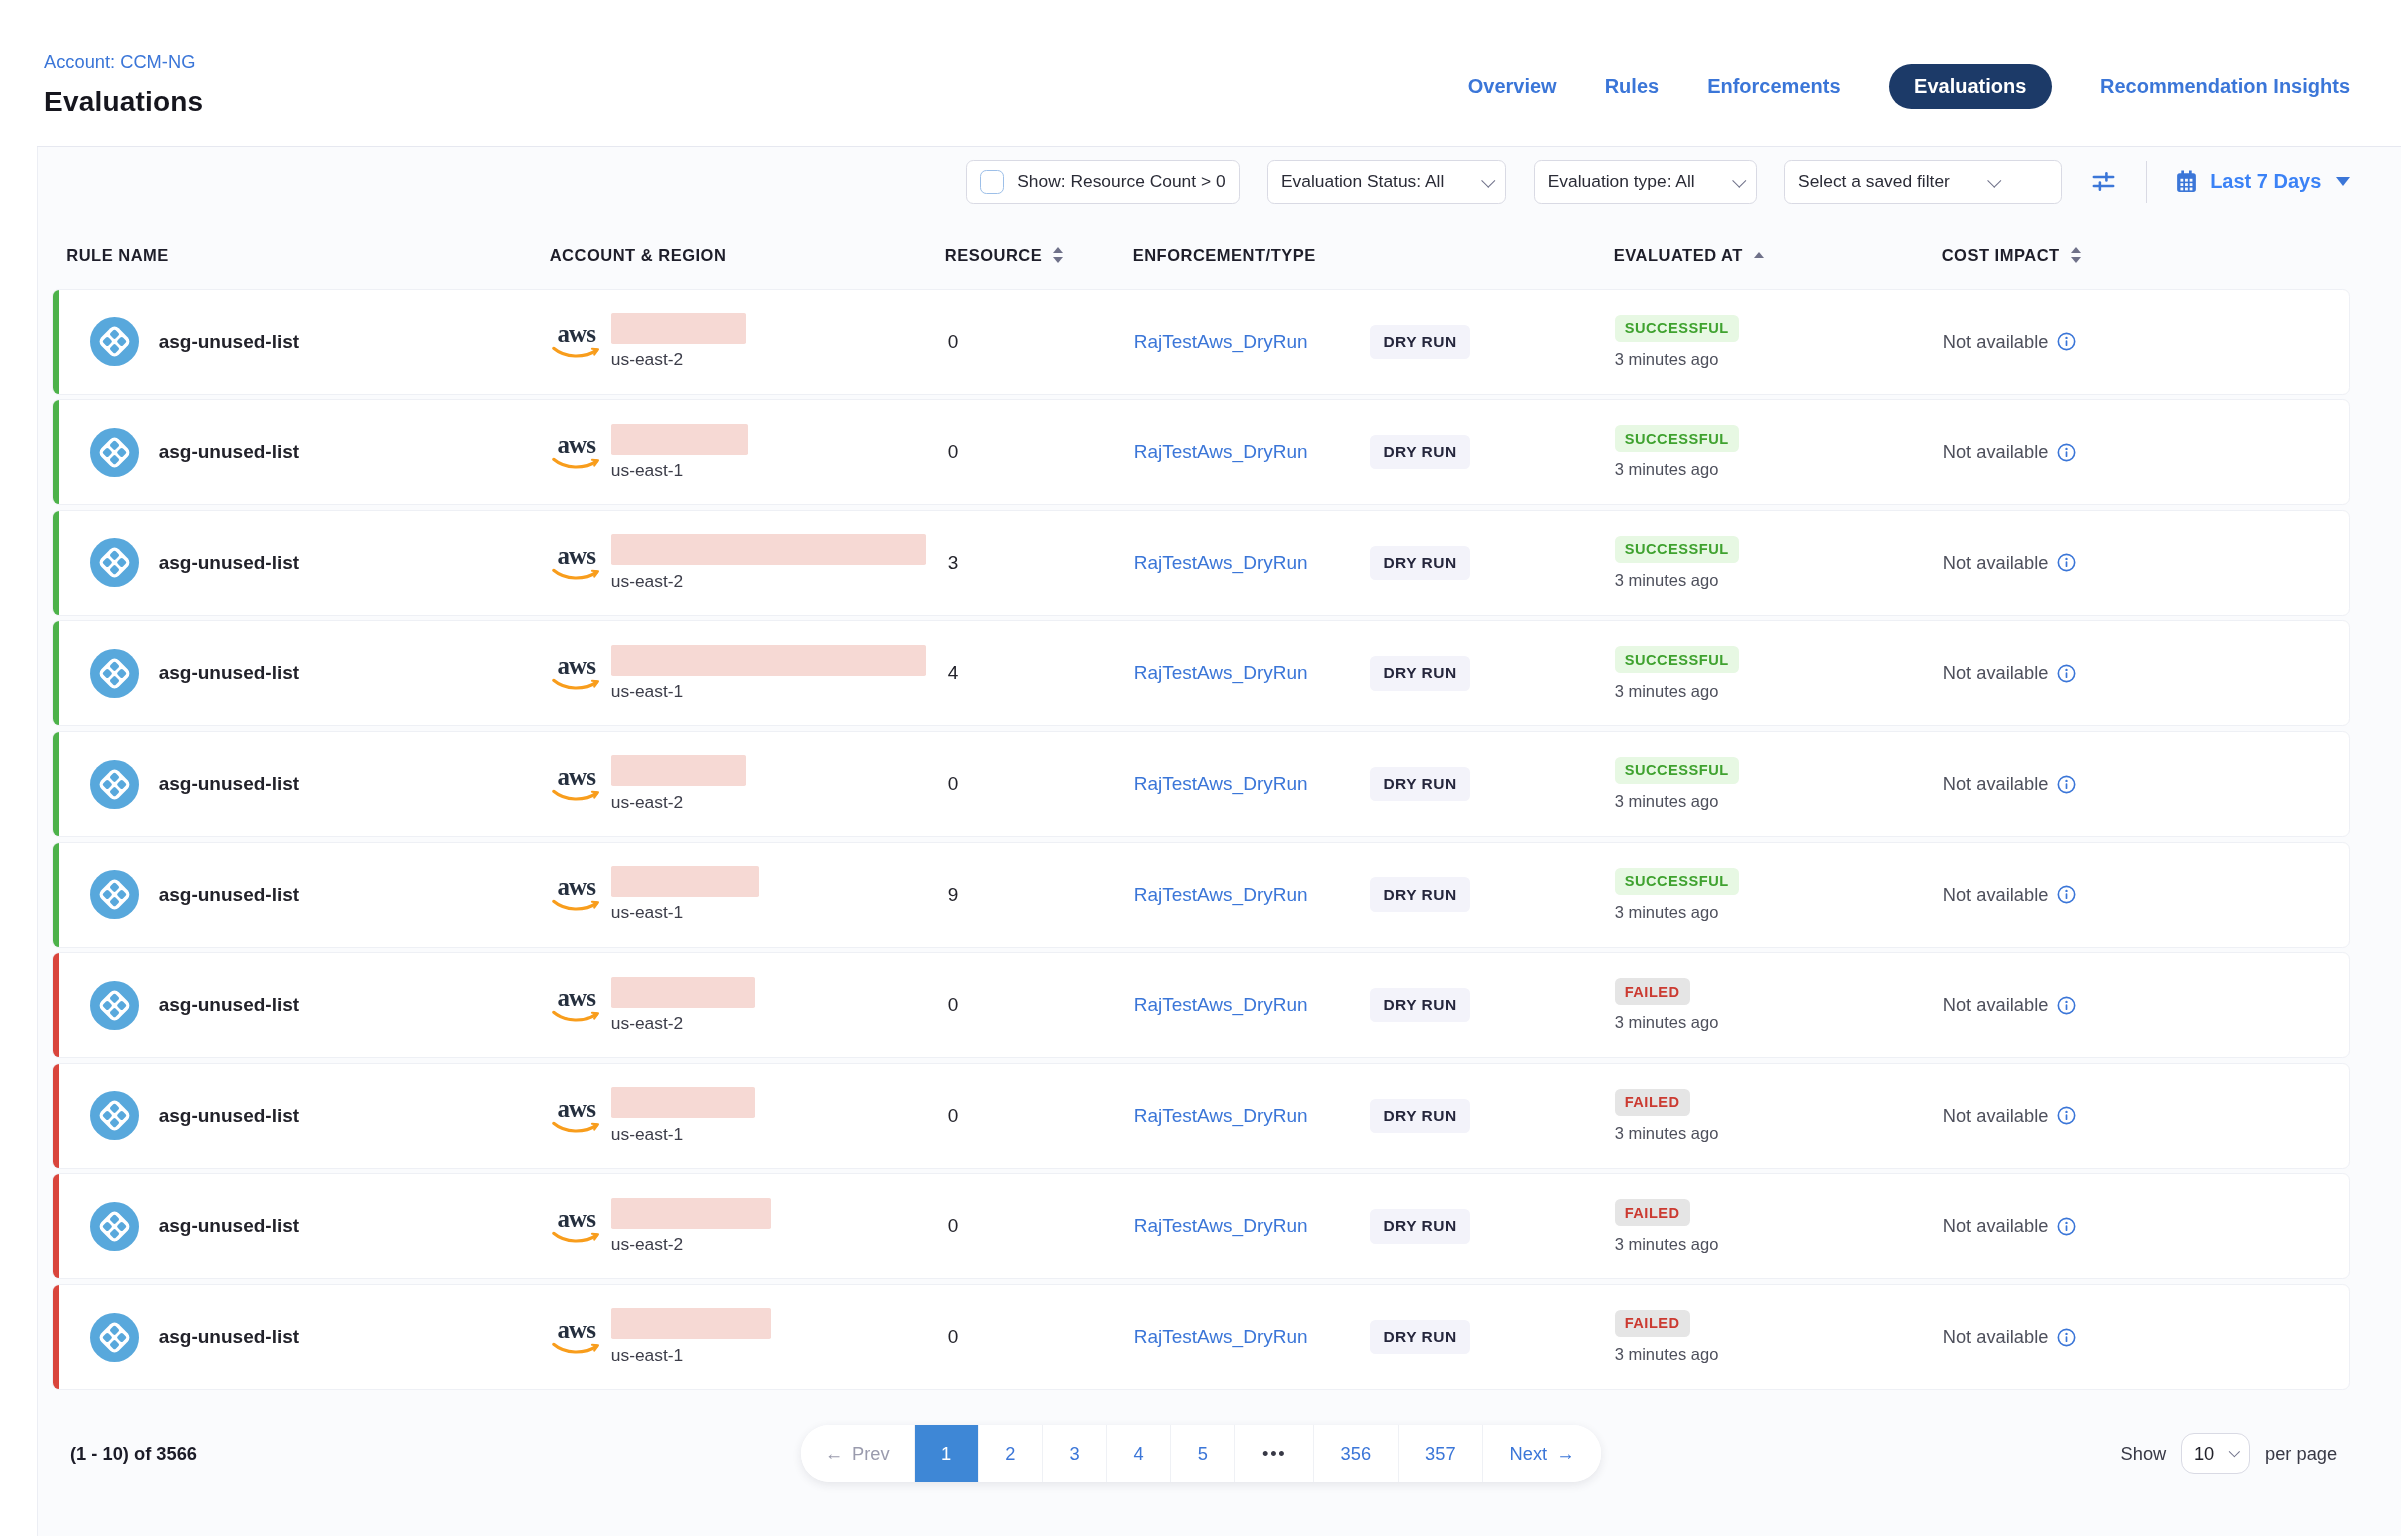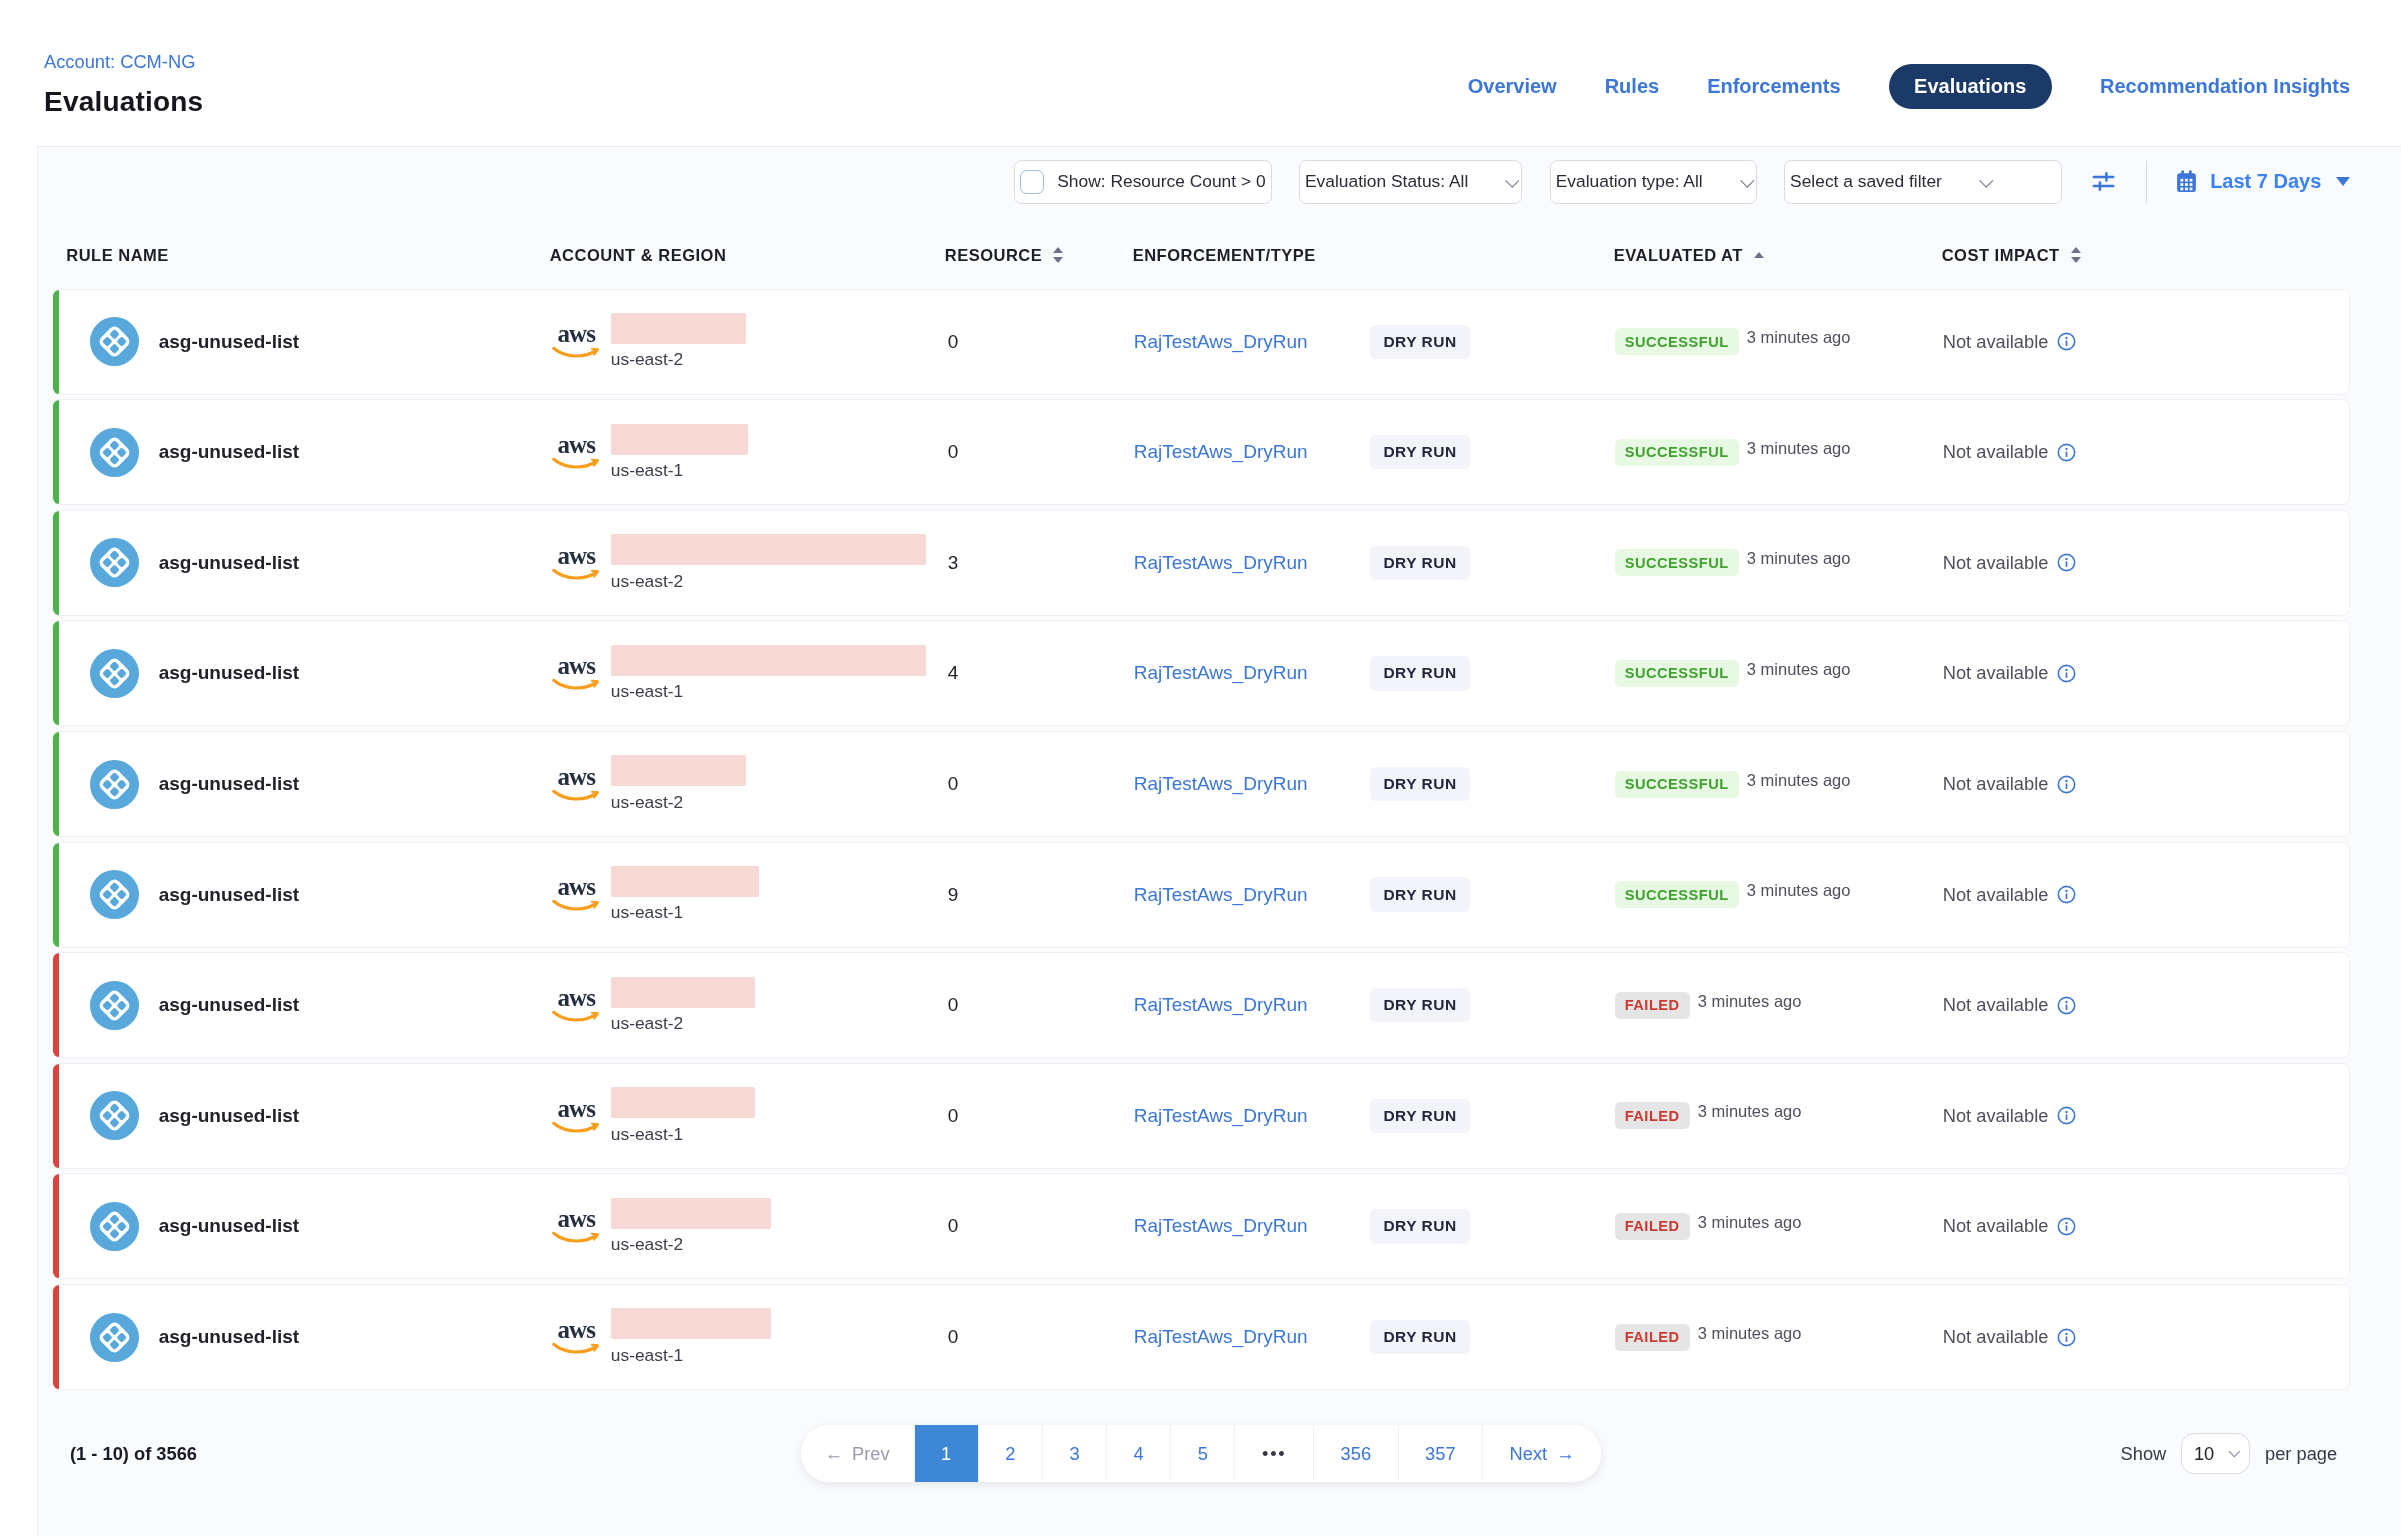--- a/index.html
+++ b/index.html
@@ -14,21 +14,21 @@
   .nav a { font-size:20px; font-weight:600; color:#3B76D8; text-decoration:none; cursor:pointer; white-space:nowrap; }
   .nav a.active { background:#1C3A68; color:#ffffff; border-radius:24px; padding:11px 25.6px; }
 
   .divider { height:0.9px; background:#E6E8F0; margin-left:37px; }
 
   
   .main { background:#FAFBFD; margin-left:37px; border-left:0.9px solid #ECEEF4; padding:12.8px 51px 27.4px 13.7px; height:1389px; }
 
   
   .filterbar { display:flex; justify-content:flex-end; align-items:center; gap:27.4px; height:44px; }
-  .control { background:#fff; border:0.9px solid #D9DAE4; border-radius:7.3px; height:44px; display:flex; align-items:center; padding:0 5px; font-size:17.4px; color:#2A2B36; cursor:pointer; white-space:nowrap; }
+  .control { background:#fff; border:0.9px solid #D9DAE4; border-radius:7.3px; height:44px; display:flex; align-items:center; padding:0 13px; font-size:17.4px; color:#2A2B36; cursor:pointer; white-space:nowrap; }
   .control .chev { margin-left:38px; }
   .chev { width:10px; height:10px; border-right:1.8px solid #6F7189; border-bottom:1.8px solid #6F7189; transform:rotate(45deg) translateY(-1.8px); display:inline-block; }
   .cb { width:24px; height:24px; border:1.8px solid #9DBFE8; border-radius:6.4px; background:#fff; display:inline-block; margin-right:12.8px; }
   .icon-btn { background:none; border:none; cursor:pointer; display:flex; align-items:center; }
   .vdiv { width:0.9px; height:42px; background:#D9DAE4; }
   .date-btn { background:none; border:none; display:flex; align-items:center; gap:11px; font-size:20px; font-weight:600; color:#3b82f6; cursor:pointer; font-family:"Liberation Sans", sans-serif; }
   .caret-down { width:0; height:0; border-left:7.3px solid transparent; border-right:7.3px solid transparent; border-top:9.1px solid #3B76D8; display:inline-block; margin-left:3.7px; }
 
   
   .table { margin-top:42px; }
@@ -58,21 +58,21 @@
   .acct { display:flex; flex-direction:column; gap:5.5px; }
   .redact { height:31px; background:#F6D9D4; border-radius:1.8px; display:block; }
   .region { font-size:17.4px; color:#3C3D49; }
 
   .c3 { font-size:19px; color:#22222A; padding-left:11px; }
 
   .c4 { gap:0; }
   .enf-link { font-size:19px; font-weight:500; color:#3B76D8; text-decoration:none; width:236px; cursor:pointer; }
   .type-badge { background:#F3F3FA; color:#25263C; font-size:15.5px; font-weight:700; letter-spacing:0.5px; border-radius:5.5px; padding:8.2px 13.7px; white-space:nowrap; }
 
-  .c5 { flex-direction:row; align-items:flex-start; gap:8.2px; }
+  .c5 { flex-direction:column; align-items:flex-start; gap:8.2px; }
   .status-badge { font-size:14.6px; font-weight:700; letter-spacing:0.5px; border-radius:5.5px; padding:5.5px 10px; }
   .ok  .status-badge { background:#E7F8E3; color:#3FA22F; }
   .fail .status-badge { background:#e5e5e5; color:#CB3A31; }
   .time { font-size:16.5px; color:#4E505C; }
 
   .c6 { font-size:18.3px; color:#4E505C; gap:8.2px; }
   .info { display:inline-flex; cursor:pointer; }
 
   
   .pagbar { position:relative; margin-top:35px; height:57px; display:flex; align-items:center; }

